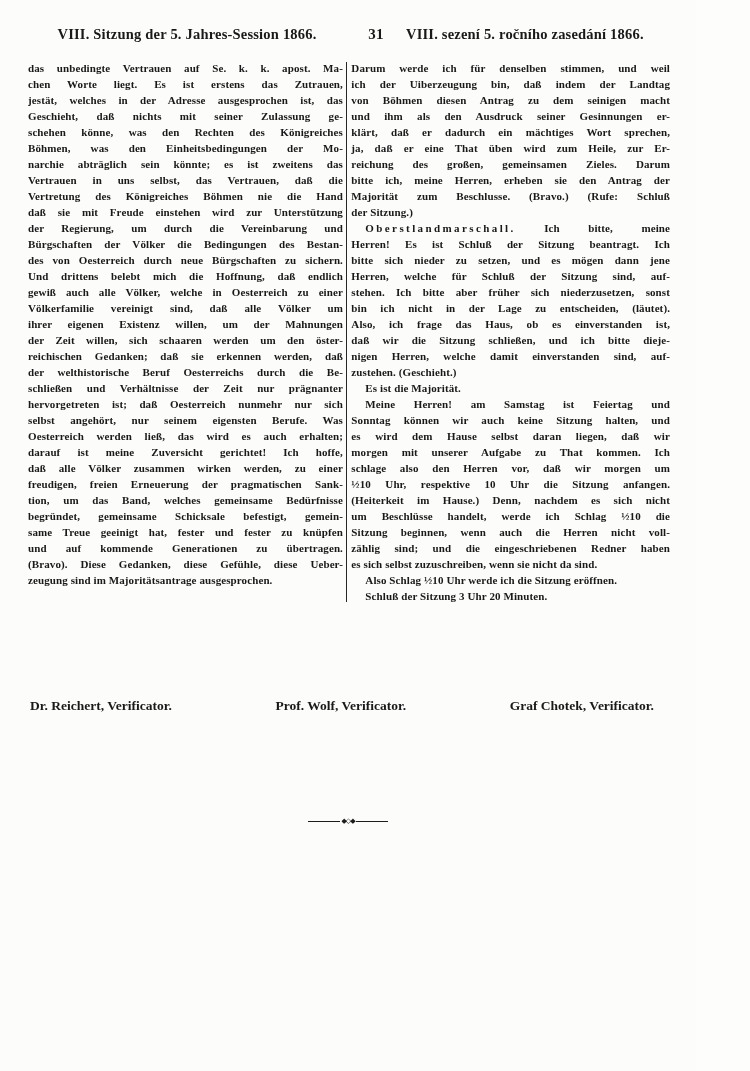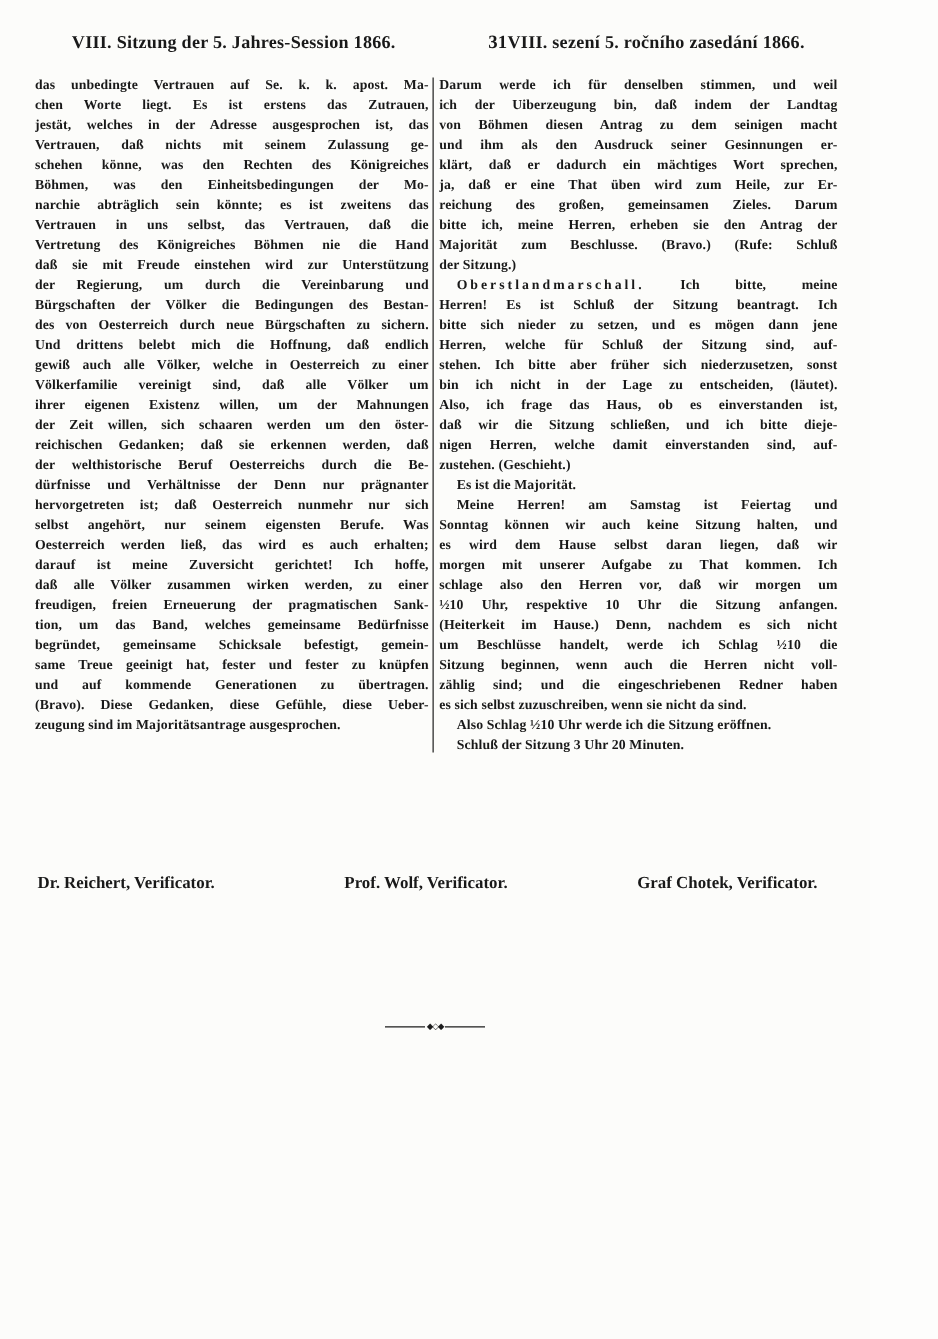--- a/index.html
+++ b/index.html
@@ -18,21 +18,21 @@
   
   .pagehead{
     display:flex;
     align-items:baseline;
     padding:26px 28px 0 28px;
     font-weight:bold;
     font-size:14.5px;
     letter-spacing:.2px;
   }
   .head-left{width:318px;text-align:center;}
-  .head-num{width:60px;text-align:right;font-size:15px;}
+  .head-num{width:60px;text-align:center;font-size:15px;}
   .head-right{flex:1;text-align:left;}
   
   .columns{
     display:flex;
     margin:17px 26px 0 28px;
   }
   .col{
     font-weight:bold;
     font-size:11px;
     line-height:16px;
@@ -94,38 +94,38 @@
     <div class="head-num">31</div>
     <div class="head-right">VIII. sezení 5. ročního zasedání 1866.</div>
   </header>
 
   <div class="columns">
     <div class="col col-left" id="col-left">
         <div class="par">
           <div class="line">das unbedingte Vertrauen auf Se. k. k. apost. Ma-</div>
           <div class="line">chen Worte liegt. Es ist erstens das Zutrauen,</div>
           <div class="line">jestät, welches in der Adresse ausgesprochen ist, das</div>
-          <div class="line">Vertrauen, daß nichts mit seinem Zulassung ge-</div>
+          <div class="line">Geschieht, daß nichts mit seiner Zulassung ge-</div>
           <div class="line">schehen könne, was den Rechten des Königreiches</div>
           <div class="line">Böhmen, was den Einheitsbedingungen der Mo-</div>
           <div class="line">narchie abträglich sein könnte; es ist zweitens das</div>
           <div class="line">Vertrauen in uns selbst, das Vertrauen, daß die</div>
           <div class="line">Vertretung des Königreiches Böhmen nie die Hand</div>
           <div class="line">daß sie mit Freude einstehen wird zur Unterstützung</div>
           <div class="line">der Regierung, um durch die Vereinbarung und</div>
           <div class="line">Bürgschaften der Völker die Bedingungen des Bestan-</div>
           <div class="line">des von Oesterreich durch neue Bürgschaften zu sichern.</div>
           <div class="line">Und drittens belebt mich die Hoffnung, daß endlich</div>
           <div class="line">gewiß auch alle Völker, welche in Oesterreich zu einer</div>
           <div class="line">Völkerfamilie vereinigt sind, daß alle Völker um</div>
           <div class="line">ihrer eigenen Existenz willen, um der Mahnungen</div>
           <div class="line">der Zeit willen, sich schaaren werden um den öster-</div>
           <div class="line">reichischen Gedanken; daß sie erkennen werden, daß</div>
           <div class="line">der welthistorische Beruf Oesterreichs durch die Be-</div>
-          <div class="line">dürfnisse und Verhältnisse der Denn nur prägnanter</div>
+          <div class="line">schließen und Verhältnisse der Zeit nur prägnanter</div>
           <div class="line">hervorgetreten ist; daß Oesterreich nunmehr nur sich</div>
           <div class="line">selbst angehört, nur seinem eigensten Berufe. Was</div>
           <div class="line">Oesterreich werden ließ, das wird es auch erhalten;</div>
           <div class="line">darauf ist meine Zuversicht gerichtet! Ich hoffe,</div>
           <div class="line">daß alle Völker zusammen wirken werden, zu einer</div>
           <div class="line">freudigen, freien Erneuerung der pragmatischen Sank-</div>
           <div class="line">tion, um das Band, welches gemeinsame Bedürfnisse</div>
           <div class="line">begründet, gemeinsame Schicksale befestigt, gemein-</div>
           <div class="line">same Treue geeinigt hat, fester und fester zu knüpfen</div>
           <div class="line">und auf kommende Generationen zu übertragen.</div>

